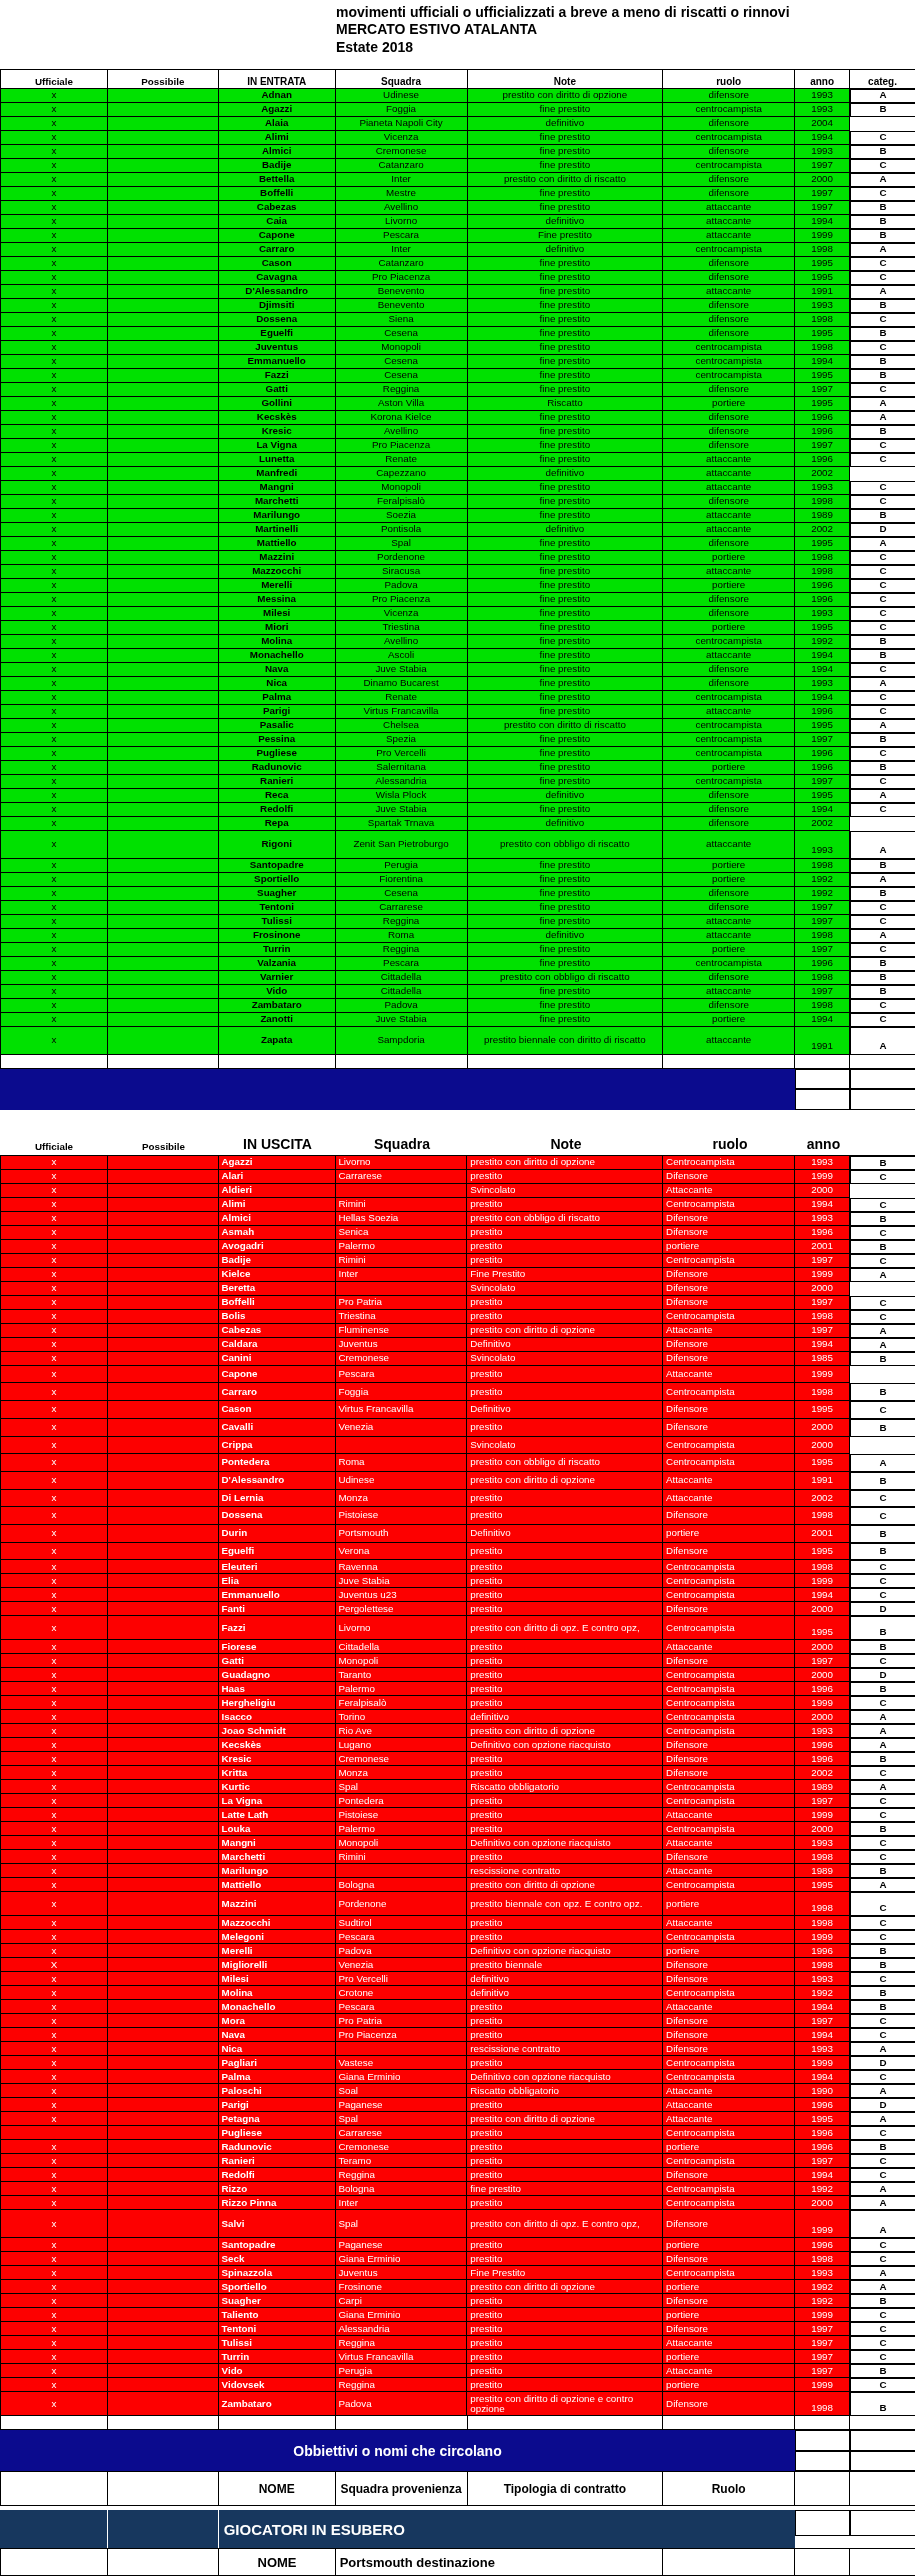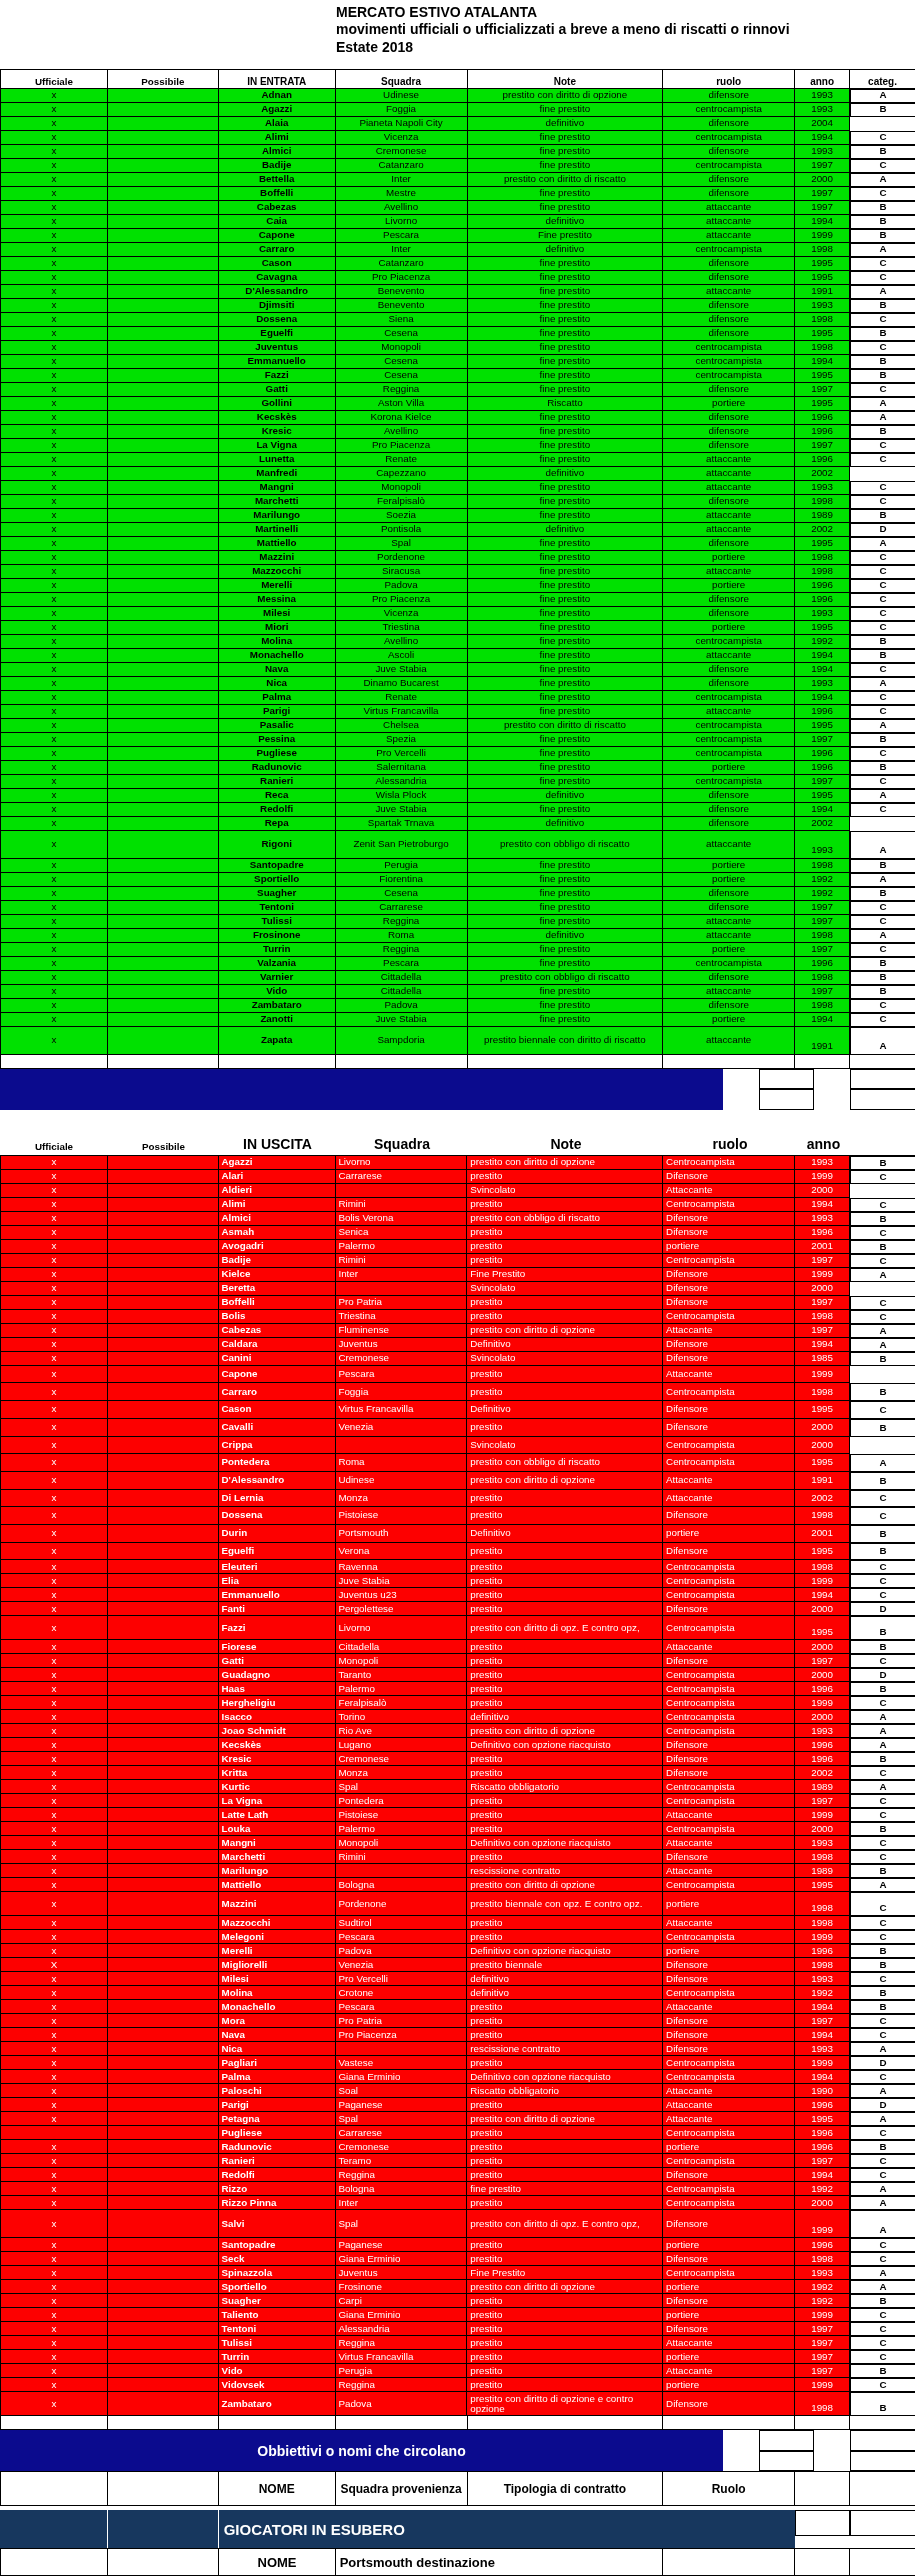--- a/index.html
+++ b/index.html
@@ -34,21 +34,21 @@
   .red .cell{background:var(--red);color:#fff;}
   .red .c-cat{background:#fff;color:#000;}
   .red .c-nome,.red .c-squad,.red .c-note,.red .c-ruolo{justify-content:flex-start;padding-left:2.8px;text-align:left;}
   .h-x .c-anno,.h-t .c-anno,.h-x .c-cat,.h-t .c-cat{align-items:flex-end;padding-bottom:1.9px;}
   .red-table{border-top:0.9px solid #000;}
   
   .blank-row{display:flex;height:14px;}
   .blank-row .bcell{box-sizing:border-box;background:#fff;border-right:0.9px solid #000;border-bottom:0.9px solid #000;}
   .blank-row .bcell:first-child{border-left:0.9px solid #000;}
   
-  .sep{display:flex;gap:36px;}
+  .sep{display:flex;}
   .sep-navy{width:795px;height:41px;background:var(--navy);display:flex;align-items:center;justify-content:center;}
   .sep-label{color:#fff;font-weight:bold;font-size:14px;}
   .sep-col{display:flex;flex-direction:column;}
   .sep-cell{box-sizing:border-box;height:20.5px;background:#fff;border:0.9px solid #000;}
   .gap12{height:11.2px;} .gap4{height:3.7px;}
   
   .red-hdr{display:flex;height:34px;}
   .red-hdr .rhcell{box-sizing:border-box;display:flex;align-items:flex-end;justify-content:center;
     font-weight:bold;font-size:14px;padding-bottom:2.8px;}
   .red-hdr .small{font-size:9.8px;}
@@ -72,22 +72,22 @@
   .bot-row .center{justify-content:center;}
   .bot-row .left{justify-content:flex-start;padding-left:3.7px;}
   .endstrip{height:3.7px;background:#fff;}
 </style>
 </head>
 <body>
 
 <div class="page">
 
   <div class="title-block">
+    <div class="title-line">movimenti ufficiali o ufficializzati a breve a meno di riscatti o rinnovi</div>
     <div class="title-line">MERCATO ESTIVO ATALANTA</div>
-    <div class="title-line">movimenti ufficiali o ufficializzati a breve a meno di riscatti o rinnovi</div>
     <div class="title-line">Estate 2018</div>
   </div>
 
   <div class="hdr-row">
     <div class="hcell small w-uff">Ufficiale</div>
     <div class="hcell small w-pos">Possibile</div>
     <div class="hcell w-nome">IN ENTRATA</div>
     <div class="hcell w-squad">Squadra</div>
     <div class="hcell w-note">Note</div>
     <div class="hcell w-ruolo">ruolo</div>
@@ -841,21 +841,21 @@
         <div class="cell c-squad w-squad">Rimini</div>
         <div class="cell c-note w-note">prestito</div>
         <div class="cell c-ruolo w-ruolo">Centrocampista</div>
         <div class="cell c-anno w-anno">1994</div>
         <div class="cell c-cat w-cat filled">C</div>
       </div>
       <div class="trow red">
         <div class="cell c-uff w-uff">x</div>
         <div class="cell c-pos w-pos"></div>
         <div class="cell c-nome w-nome">Almici</div>
-        <div class="cell c-squad w-squad">Bolis Verona</div>
+        <div class="cell c-squad w-squad">Hellas Soezia</div>
         <div class="cell c-note w-note">prestito con obbligo di riscatto</div>
         <div class="cell c-ruolo w-ruolo">Difensore</div>
         <div class="cell c-anno w-anno">1993</div>
         <div class="cell c-cat w-cat filled">B</div>
       </div>
       <div class="trow red">
         <div class="cell c-uff w-uff">x</div>
         <div class="cell c-pos w-pos"></div>
         <div class="cell c-nome w-nome">Asmah</div>
         <div class="cell c-squad w-squad">Senica</div>

